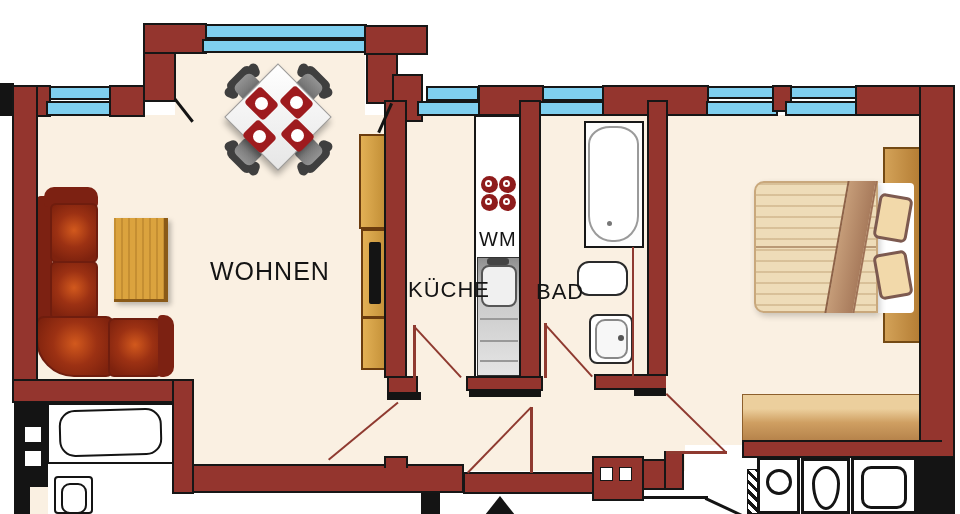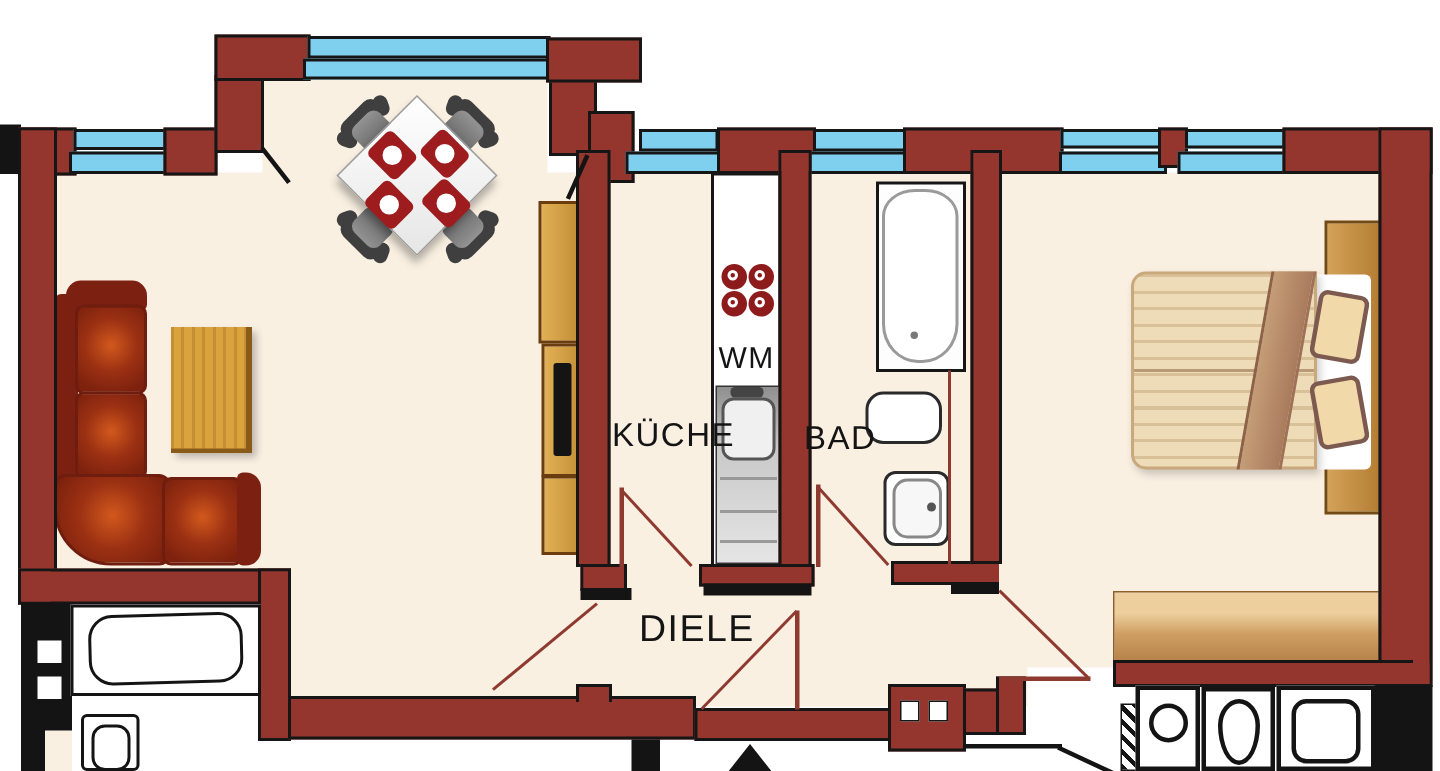--- a/index.html
+++ b/index.html
@@ -215,17 +215,17 @@
   <div class="b" style="left:706px;top:497px;width:40px;height:3px;transform:rotate(25deg);transform-origin:0 0;"></div>
   <div style="left:747px;top:469px;width:13px;height:45px;background:repeating-linear-gradient(45deg,#141414 0 3px,#fff 3px 7px);border:1px solid #141414;"></div>
   <div style="left:757px;top:457px;width:43px;height:57px;background:#fff;border:3px solid #141414;"></div>
   <div style="left:766px;top:469px;width:26px;height:26px;border:3px solid #141414;border-radius:50%;"></div>
   <div style="left:801px;top:458px;width:49px;height:56px;background:#fff;border:3px solid #141414;"></div>
   <div style="left:812px;top:466px;width:28px;height:44px;border:3px solid #141414;border-radius:50% 50% 50% 50%/40% 40% 60% 60%;"></div>
   <div style="left:851px;top:457px;width:66px;height:57px;background:#fff;border:3px solid #141414;"></div>
   <div style="left:861px;top:466px;width:46px;height:43px;border:3px solid #141414;border-radius:10px;"></div>
   <div class="b" style="left:916px;top:457px;width:39px;height:57px;"></div>
 
+  <div class="lbl" style="left:210px;top:257px;">WOHNEN</div>
   <div class="lbl" style="left:408px;top:277px;font-size:22px;">KÜCHE</div>
   <div class="lbl" style="left:479px;top:228px;font-size:20px;">WM</div>
   <div class="lbl" style="left:536px;top:279px;font-size:22px;">BAD</div>
-  <div class="lbl" style="left:426px;top:405px;">DIELE</div>
 </div>
 
 </body></html>

